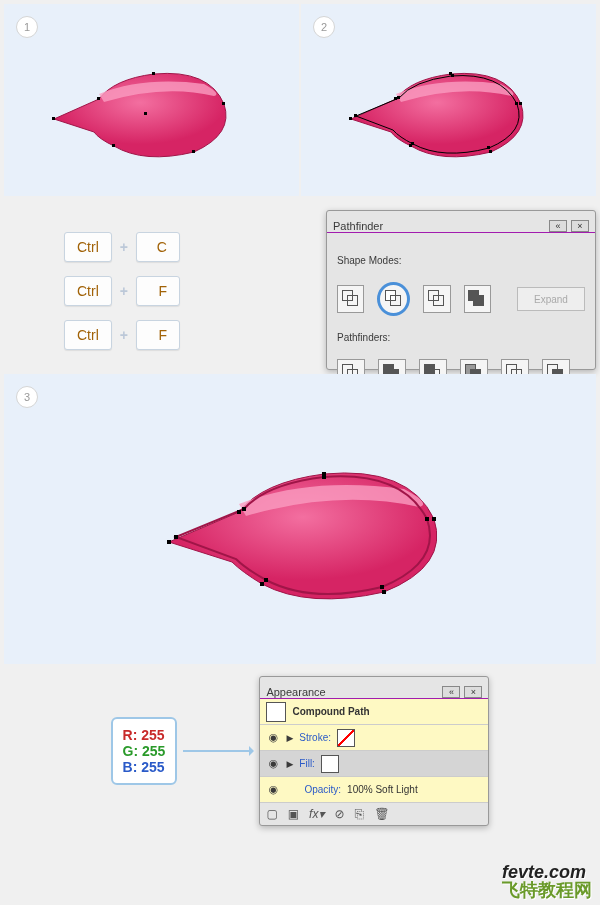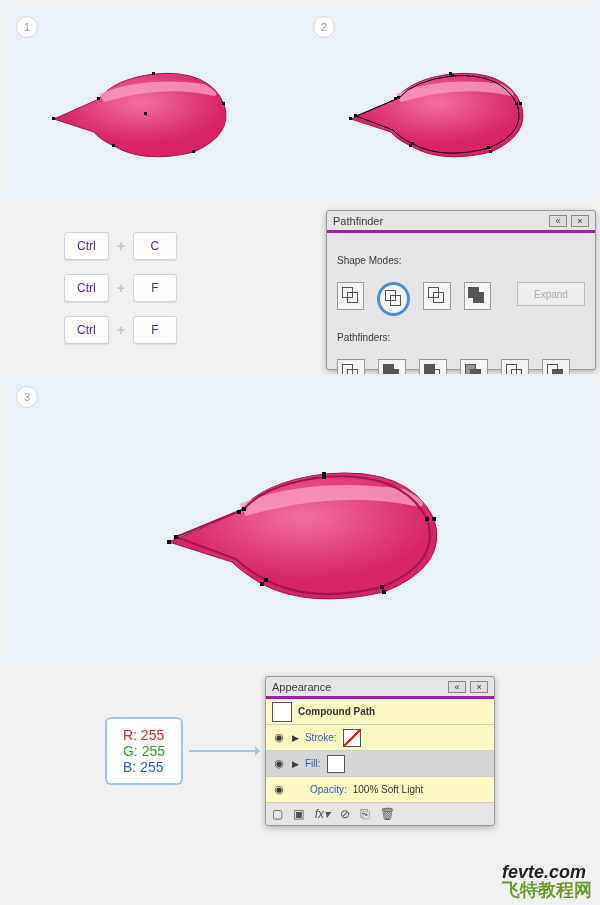--- a/index.html
+++ b/index.html
@@ -4,41 +4,41 @@
 <style>
 *{margin:0;padding:0;box-sizing:border-box;font-family:Arial,Helvetica,sans-serif}
 body{width:600px;height:905px;background:#f0f0f0;position:relative}
 .topgrid{display:flex;height:200px;gap:2px;padding:4px}
 .canvas{background:#e8f0fa;position:relative;flex:1}
 .badge{position:absolute;top:12px;left:12px;width:22px;height:22px;border-radius:50%;background:#fff;border:1px solid #d5d5d5;color:#999;font-size:11px;display:flex;align-items:center;justify-content:center}
 .shape-svg{position:absolute}
 .midrow{display:flex;height:170px;gap:2px;padding:4px 4px 0 4px}
 .keys-area{flex:1;background:#f0f0f0;display:flex;flex-direction:column;gap:14px;padding:28px 60px;align-items:flex-start}
 .kbd-row{display:flex;gap:8px;align-items:center}
-.key{background:#fdfdfd;border:1px solid #c8d4e0;border-radius:3px;padding:6px 12px;font-size:12px;color:#4c1d95;min-width:44px;text-align:center;box-shadow:0 1px 1px rgba(0,0,0,.08)}
+.key{background:#fdfdfd;border:1px solid #c8d4e0;border-radius:3px;padding:6px 12px;font-size:14px;color:#a16207;min-width:44px;text-align:right;box-shadow:0 1px 1px rgba(0,0,0,.08)}
 .plus{color:#bcc8d8;font-size:14px;font-weight:bold}
 .panel{background:#e5e5e5;border:1px solid #999;border-radius:3px;box-shadow:0 2px 6px rgba(0,0,0,.25);font-size:11px;color:#3a3a3a}
-.panel-hdr{display:flex;align-items:center;border-bottom:3px solid #a21caf;height:22px;padding:0 6px}
+.panel-hdr{display:flex;align-items:flex-end;border-bottom:1px solid #a21caf;height:22px;padding:0 6px}
 .panel-hdr .title{flex:1;font-size:11px}
 .panel-hdr .wbtns{display:flex;gap:4px}
 .wbtn{width:18px;height:12px;background:#ddd;border:1px solid #888;font-size:9px;display:flex;align-items:center;justify-content:center;color:#333}
 .pathfinder{width:270px;margin-top:6px}
 .pf-body{padding:6px 10px 10px 10px}
 .pf-label{font-size:10px;margin:16px 0}
-.pf-row{display:flex;gap:13px;align-items:flex-start;margin:6px 0 10px 0}
+.pf-row{display:flex;gap:13px;align-items:center;margin:6px 0 10px 0}
 .pf-btn{width:28px;height:28px;border:1px solid #999;background:#f5f5f5;display:flex;align-items:center;justify-content:center}
 .pf-btn.sel{border:3px solid #4a90d9;border-radius:50%;width:34px;height:34px}
 .expand{width:70px;height:24px;border:1px solid #bbb;background:#eee;color:#aaa;font-size:10px;display:flex;align-items:center;justify-content:center}
 .pf-icon{width:18px;height:18px;position:relative}
 .pf-icon .sq{position:absolute;width:11px;height:11px;border:1.5px solid #555}
 .pf-icon .sq.a{top:0;left:0}
 .pf-icon .sq.b{top:5px;left:5px}
 .bigcanvas{margin:4px;height:290px;background:#e8f0fa;position:relative}
 .botrow{display:flex;gap:6px;align-items:center;justify-content:center;padding:8px 4px 4px 4px}
-.rgb-box{background:#fff;border:2px solid #9ec7e7;border-radius:6px;padding:8px 16px;font-size:14px;font-weight:normal;font-family:Georgia,serif}
+.rgb-box{background:#fff;border:2px solid #9ec7e7;border-radius:6px;padding:8px 10px;font-size:14px;font-weight:bold;font-family:Georgia,serif}
 .rgb-box .r{color:#c82a2a}
 .rgb-box .g{color:#2a9a2a}
 .rgb-box .b{color:#2a5ac8}
 .arrow{width:70px;height:2px;background:#9ec7e7;position:relative}
 .arrow::after{content:"";position:absolute;right:-6px;top:-4px;border:5px solid transparent;border-left-color:#9ec7e7}
 .appearance{width:230px}
 .ap-body{padding:0}
 .ap-row{display:flex;align-items:center;height:26px;border-bottom:1px solid #ccc;padding:0 6px;gap:6px;background:#fef9c3}
 .ap-row.sel{background:#d5d5d5}
 .eye{width:14px;height:14px;display:flex;align-items:center;justify-content:center}

